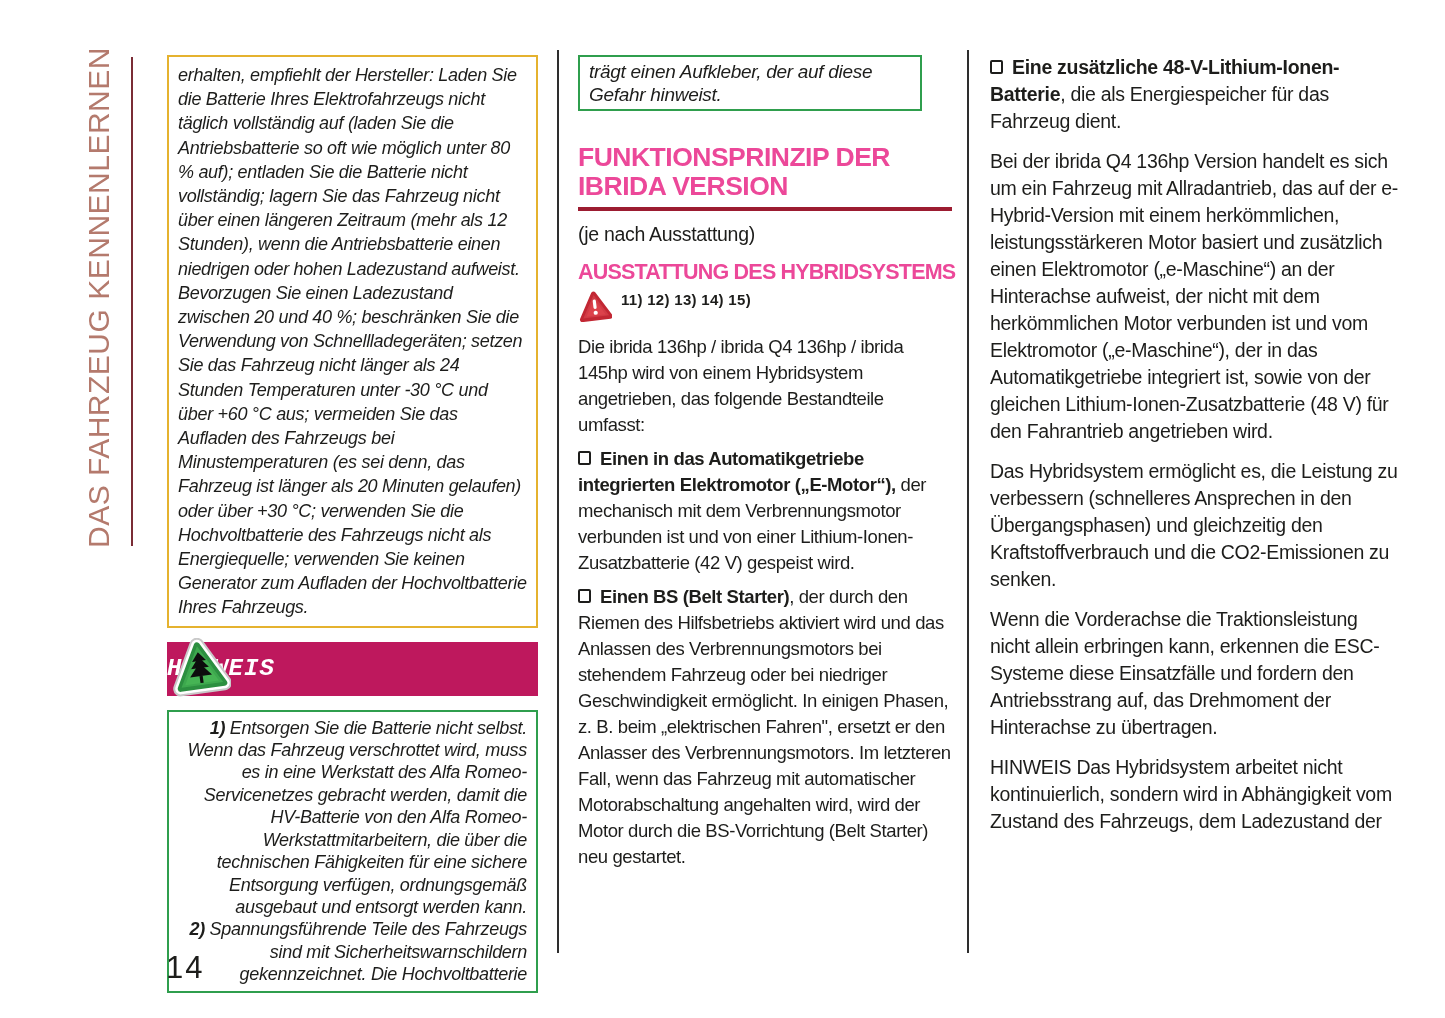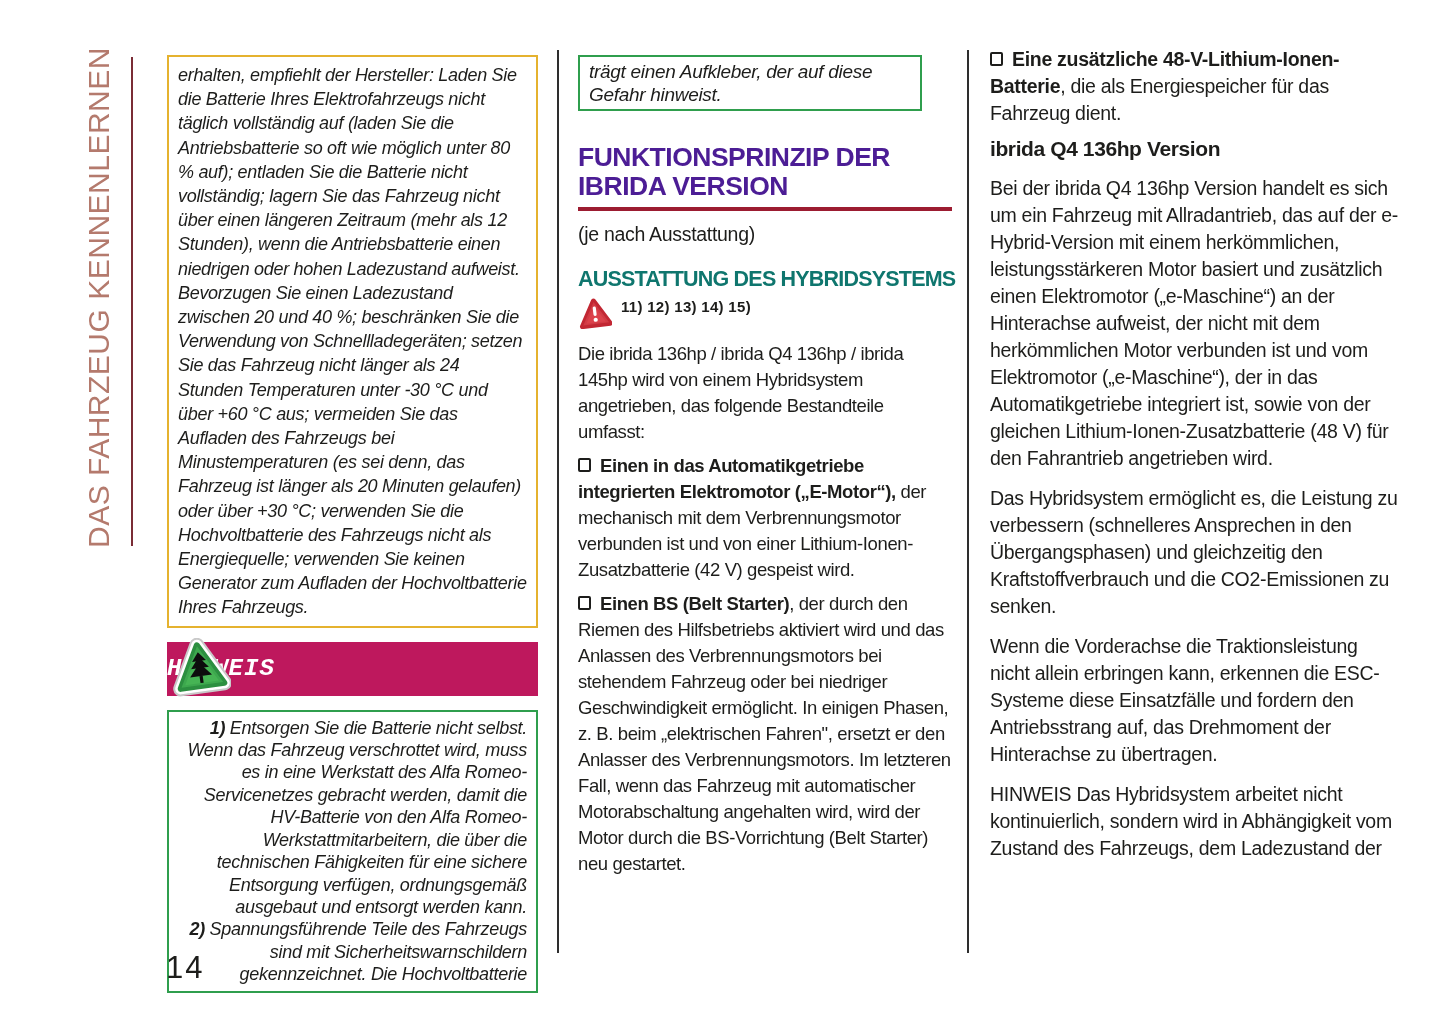--- a/index.html
+++ b/index.html
@@ -45,25 +45,25 @@
   .note-bar{
     position:relative;height:54px;width:371px;background:#be185d;margin-top:14px;
     display:flex;align-items:center;justify-content:flex-start;font-family:Liberation Mono, monospace;
   }
   .note-bar-label{
     color:#ffffff;font-weight:bold;font-style:italic;font-size:24px;letter-spacing:1px;
   }
   .note-icon{position:absolute;left:2px;top:-4px;}
   
   .h1{
-    margin-top:32px;color:#4c1d95;font-weight:bold;font-size:26.5px;line-height:29px;
+    margin-top:32px;color:#ec4899;font-weight:bold;font-size:26.5px;line-height:29px;
     letter-spacing:-.5px;padding-bottom:6px;border-bottom:4px solid #9c1c31;
   }
   .avail-note{margin-top:12px;font-size:19.5px;letter-spacing:-.3px;}
-  .h2{margin-top:21px;color:#0f766e;font-weight:bold;font-size:21.5px;letter-spacing:-.8px;white-space:nowrap;}
+  .h2{margin-top:14px;color:#ec4899;font-weight:bold;font-size:21.5px;letter-spacing:-.8px;white-space:nowrap;}
   .footrow{margin-top:6px;display:flex;align-items:flex-start;gap:9px;}
   .footrefs{font-weight:bold;font-size:15px;letter-spacing:.3px;}
   .body-p{margin-top:8px;font-size:18.5px;line-height:26px;letter-spacing:-.4px;}
   .sq{
     display:inline-block;width:9px;height:10px;border:2.5px solid #1d1d1b;border-radius:2px;
     margin-right:9px;vertical-align:baseline;
   }
   
   .col3 .body-p{font-size:19.5px;line-height:27px;letter-spacing:-.3px;margin-top:13px;}
   .h3{margin-top:8px;font-weight:bold;font-size:21px;letter-spacing:-.4px;}
@@ -143,23 +143,22 @@
     <p class="body-p">Die ibrida 136hp / ibrida Q4 136hp / ibrida 145hp wird von einem Hybridsystem angetrieben, das folgende Bestandteile umfasst:</p>
 
     <p class="body-p"><span class="sq"></span><b>Einen in das Automatikgetriebe integrierten Elektromotor („E-Motor“),</b><span> der mechanisch mit dem Verbrennungsmotor verbunden ist und von einer Lithium-Ionen-Zusatzbatterie (42 V) gespeist wird.</span></p>
 
     <p class="body-p"><span class="sq"></span><b>Einen BS (Belt Starter)</b><span>, der durch den Riemen des Hilfsbetriebs aktiviert wird und das Anlassen des Verbrennungsmotors bei stehendem Fahrzeug oder bei niedriger Geschwindigkeit ermöglicht. In einigen Phasen, z. B. beim „elektrischen Fahren", ersetzt er den Anlasser des Verbrennungsmotors. Im letzteren Fall, wenn das Fahrzeug mit automatischer Motorabschaltung angehalten wird, wird der Motor durch die BS-Vorrichtung (Belt Starter) neu gestartet.</span></p>
 
   </section>
 
   <section class="col col3">
 
-    <p class="body-p" style="margin-top:0;"><span class="sq"></span><b>Eine zusätzliche 48-V-Lithium-Ionen-Batterie</b><span>, die als Energiespeicher für das Fahrzeug dient.</span></p>
+    <p class="body-p" style="margin-top:8px;"><span class="sq"></span><b>Eine zusätzliche 48-V-Lithium-Ionen-Batterie</b><span>, die als Energiespeicher für das Fahrzeug dient.</span></p>
 
-    <div class="h3">ibrida Q4 136hp Version</div>
 
     <p class="body-p">Bei der ibrida Q4 136hp Version handelt es sich um ein Fahrzeug mit Allradantrieb, das auf der e-Hybrid-Version mit einem herkömmlichen, leistungsstärkeren Motor basiert und zusätzlich einen Elektromotor („e-Maschine“) an der Hinterachse aufweist, der nicht mit dem herkömmlichen Motor verbunden ist und vom Elektromotor („e-Maschine“), der in das Automatikgetriebe integriert ist, sowie von der gleichen Lithium-Ionen-Zusatzbatterie (48 V) für den Fahrantrieb angetrieben wird.</p>
     <p class="body-p">Das Hybridsystem ermöglicht es, die Leistung zu verbessern (schnelleres Ansprechen in den Übergangsphasen) und gleichzeitig den Kraftstoffverbrauch und die CO2-Emissionen zu senken.</p>
     <p class="body-p">Wenn die Vorderachse die Traktionsleistung nicht allein erbringen kann, erkennen die ESC-Systeme diese Einsatzfälle und fordern den Antriebsstrang auf, das Drehmoment der Hinterachse zu übertragen.</p>
     <p class="body-p">HINWEIS Das Hybridsystem arbeitet nicht kontinuierlich, sondern wird in Abhängigkeit vom Zustand des Fahrzeugs, dem Ladezustand der</p>
 
   </section>
 
   <div class="page-number">14</div>
 

